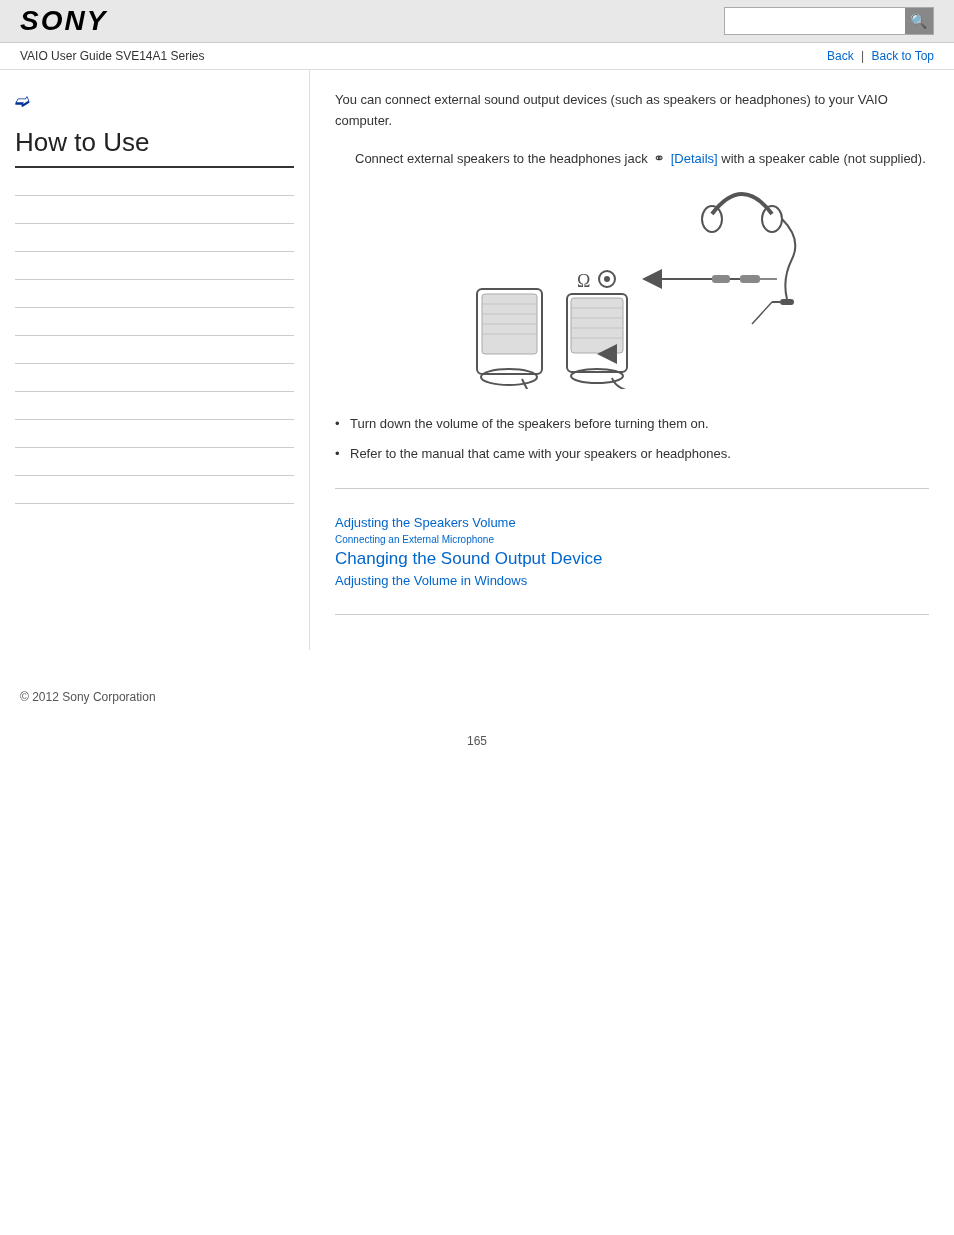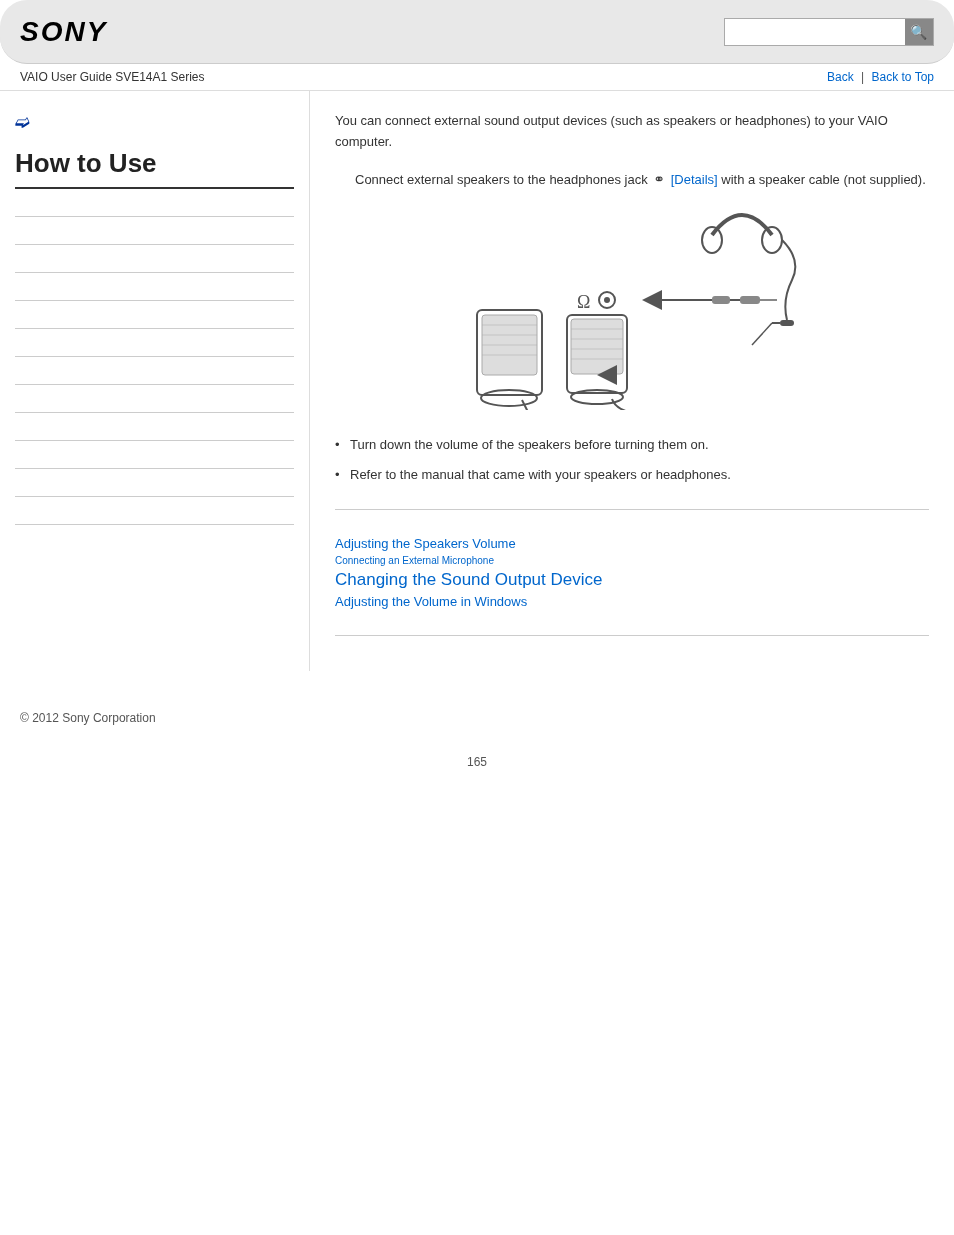--- a/index.html
+++ b/index.html
@@ -13,22 +13,21 @@
     }
 
     
     .header {
       background: #e8e8e8;
       padding: 10px 20px;
       display: flex;
       align-items: center;
       justify-content: space-between;
       border-bottom: 1px solid #ccc;
-      height: 64px;
-      border-radius: 27px;
+      height: 43px;
     }
     .sony-logo {
       font-size: 28px;
       font-weight: 900;
       letter-spacing: 2px;
       color: #000;
       font-style: italic;
     }
     .search-box {
       display: flex;
@@ -85,21 +84,21 @@
       border-right: 1px solid #ddd;
     }
     .sidebar-arrow {
       font-size: 18px;
       color: #003399;
       margin-bottom: 15px;
       display: block;
     }
     .sidebar-title {
       font-size: 26px;
-      font-weight: 700;
+      font-weight: 400;
       color: #222;
       border-bottom: 2px solid #333;
       padding-bottom: 8px;
     }
     .sidebar-links {
       list-style: none;
     }
     .sidebar-links li {
       border-bottom: 1px solid #ccc;
       padding: 6px 0;

